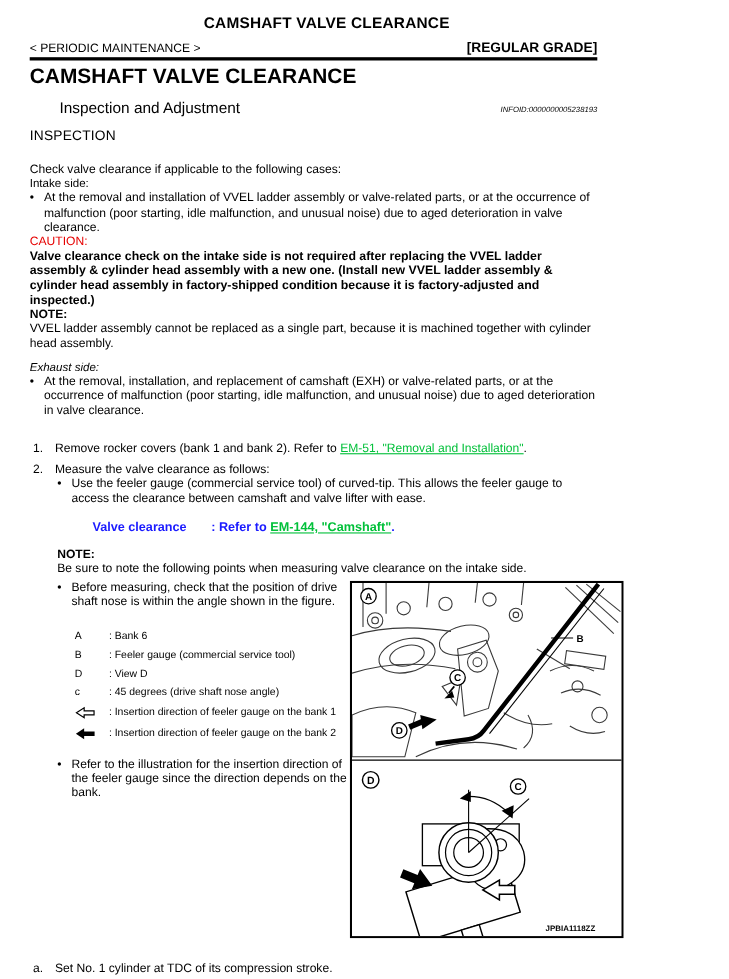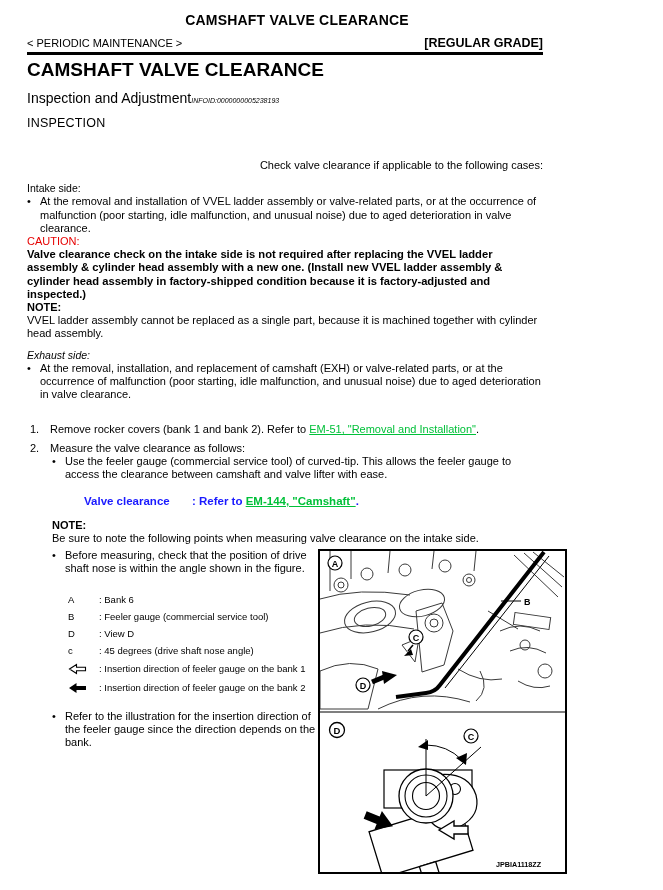--- a/index.html
+++ b/index.html
@@ -8,29 +8,29 @@
   .page { position:relative; width:574px; height:890px; overflow:hidden; padding:0 7px 0 27px; background:#fff; }
   .tw { margin-right:24px; }
 
   
   .top-title { padding-top:12px; text-align:center; font-size:14px; font-weight:700; letter-spacing:0.2px; }
   .hdr-row { display:flex; justify-content:space-between; align-items:baseline; margin-top:8px;gap:13px; }
   .breadcrumb { font-size:11px; }
   .grade { font-size:12.5px; font-weight:700; }
   .rule { border-top:3px solid #000; margin-top:2px; }
   .h1 { margin-top:4px; font-size:19px; font-weight:700; line-height:21px; }
-  .sub-row { display:flex; align-items:flex-end; margin-top:10px; }
+  .sub-row { display:flex; justify-content:space-between; align-items:flex-end; margin-top:10px;margin-left:27px; }
   .h2 { font-size:14px; line-height:16px; }
   .infoid { font-size:7px; font-style:italic; padding-bottom:2px; }
 
   .h3 { margin-top:10px; font-size:12.5px; line-height:15px; letter-spacing:0.2px; }
 
   .body-txt { font-size:11px; line-height:13.2px; }
-  .intro { margin-top:28px;text-align:right; }
-  .side-label { margin-top:10px; font-size:10.5px; line-height:13.2px; }
+  .intro { margin-top:17px; }
+  .side-label { font-size:10.5px; line-height:13.2px; }
   .bullet-row { display:flex; }
   .bullet-dot { width:13px; }
   .bullet-text { flex:1; }
 
   .caution-label { color:#e60000; font-weight:400; font-size:11px; line-height:13.2px; }
   .bold-txt { font-weight:700; font-size:11.2px; line-height:13.2px; }
   .note-label { font-weight:700; font-size:11px; line-height:13.2px; }
 
   .mt14 { margin-top:8px;font-style:italic; }
   .step-row { display:flex; margin-top:5px; }

